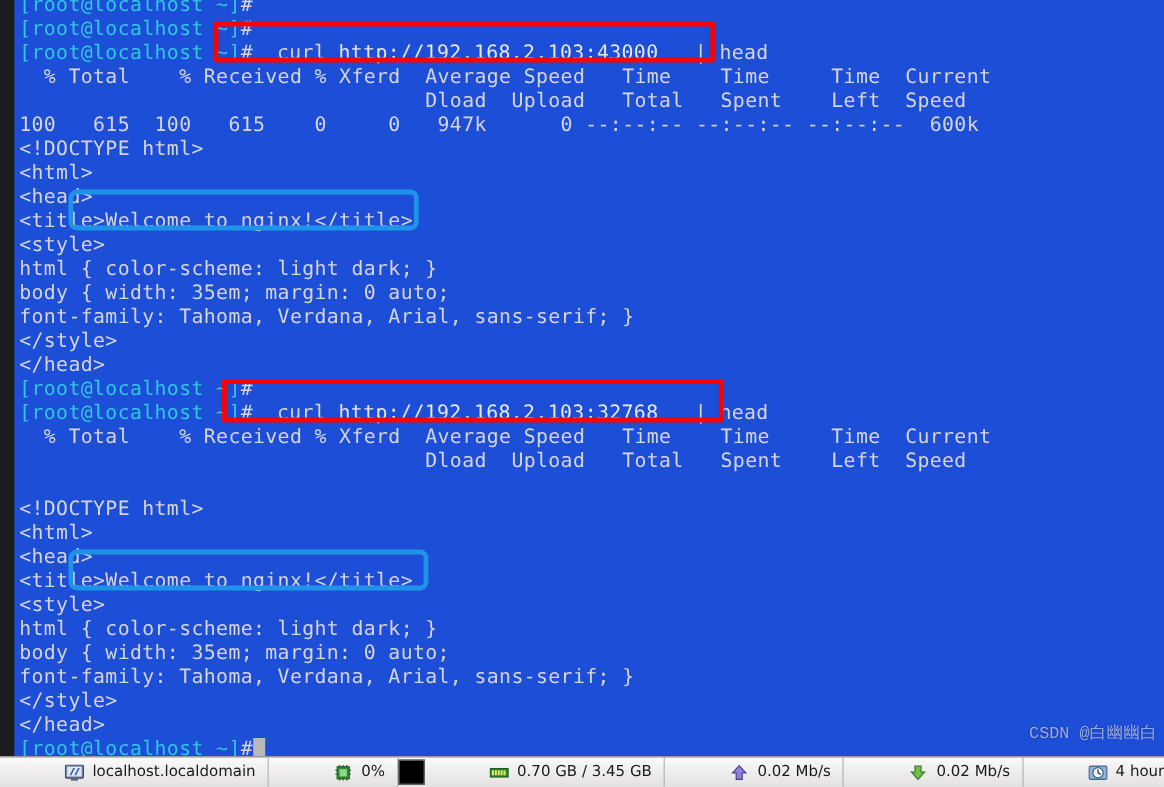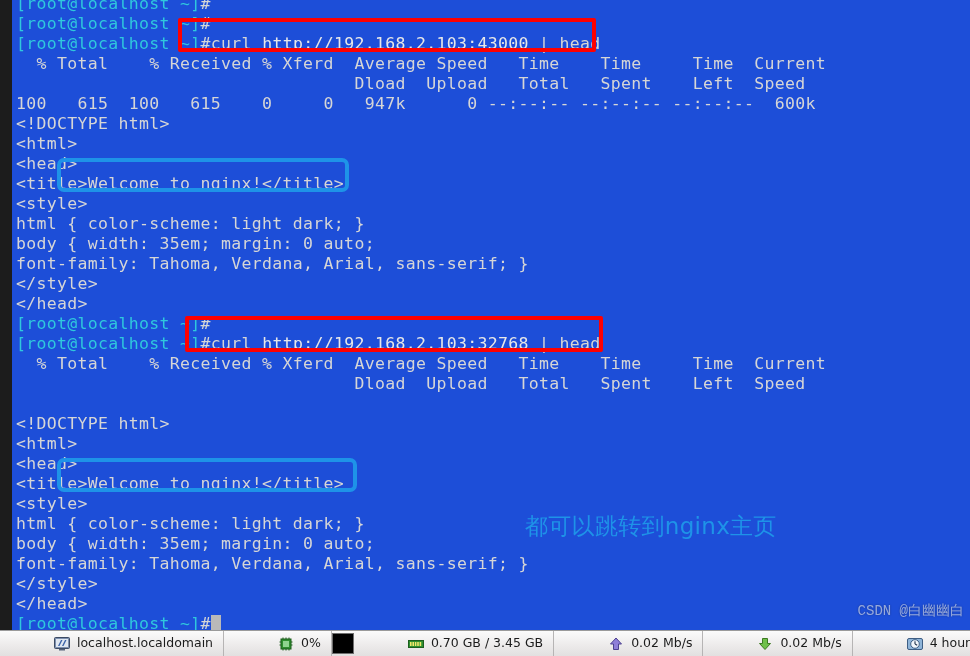--- a/index.html
+++ b/index.html
@@ -39,21 +39,21 @@
     line-height: 20px;
     white-space: pre;
     font-family: "DejaVu Sans Mono", monospace;
     font-size: 16.5px;
     letter-spacing: 0.32px;
     color: #d6d6d6;
   }
 
   .prompt  { color: #2fc8dd; }
   .hash    { color: #d6d6d6; }
-  .cmd     { color: #d6d6d6; }
+  .cmd     { color: #d6d6d6; margin-left: 20px; }
   .url     { color: #e8e8e8; text-underline-offset: 2px; }
 
   .cursor {
     display: inline-block;
     width: 10px;
     height: 17px;
     background: #b9b9b9;
     vertical-align: -3px;
   }
 
@@ -172,21 +172,20 @@
       <div class="term-line" style="top: 574px;">&lt;/style&gt;</div>
       <div class="term-line" style="top: 594px;">&lt;/head&gt;</div>
       <div class="term-line" style="top: 614px;"><span class="prompt">[root@localhost ~]</span><span class="hash">#</span><span class="cursor"></span></div>
     </div>
 
   <div class="box-red" style="left:178px; top:18px;  width:418px; height:34px;"></div>
   <div class="box-blue" style="left:57px;  top:158px; width:292px; height:34px;"></div>
   <div class="box-red" style="left:185px; top:316px; width:418px; height:36px;"></div>
   <div class="box-blue" style="left:57px;  top:458px; width:300px; height:34px;"></div>
 
-  <div class="annotation-cn" style="left:525px; top:511px;">都可以跳转到nginx主页</div>
 
   <div id="statusbar">
 
     <div class="sb-cell">
       <svg class="ico" viewBox="0 0 16 14">
         <rect x="0.5" y="0.5" width="15" height="11" rx="1" fill="#7d8fae" stroke="#3c4a63"></rect>
         <rect x="2" y="2" width="12" height="8" fill="#dfe6f0"></rect>
         <path d="M4 9 L7 3 L8.5 3 L5.5 9 Z" fill="#3a62a8"></path>
         <path d="M8 9 L11 3 L12.5 3 L9.5 9 Z" fill="#3a62a8"></path>
         <rect x="5" y="12" width="6" height="1.5" fill="#55627a"></rect>

